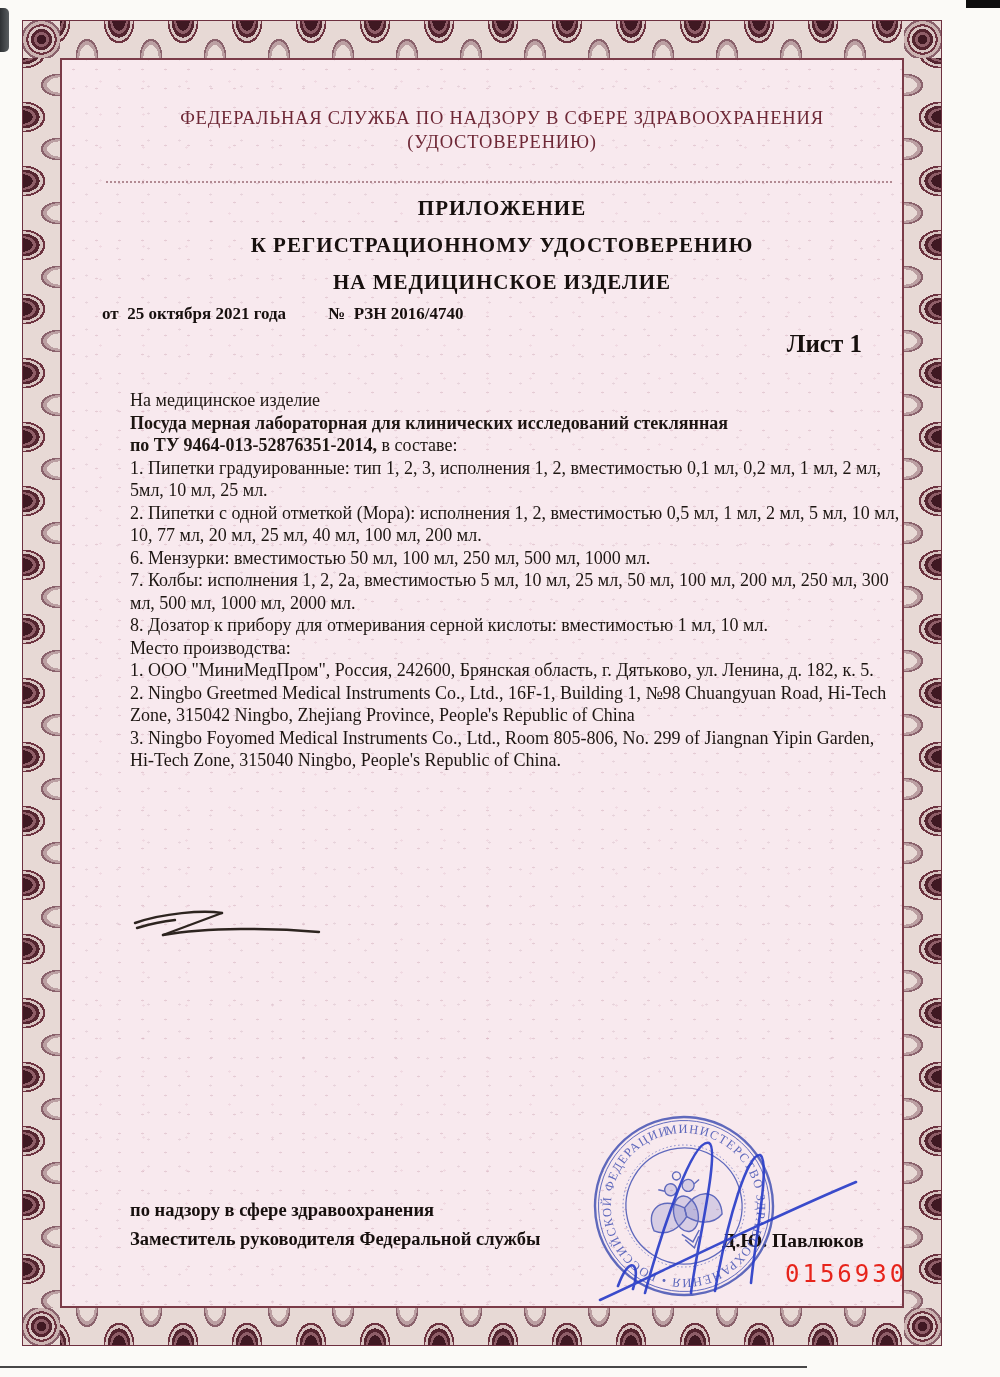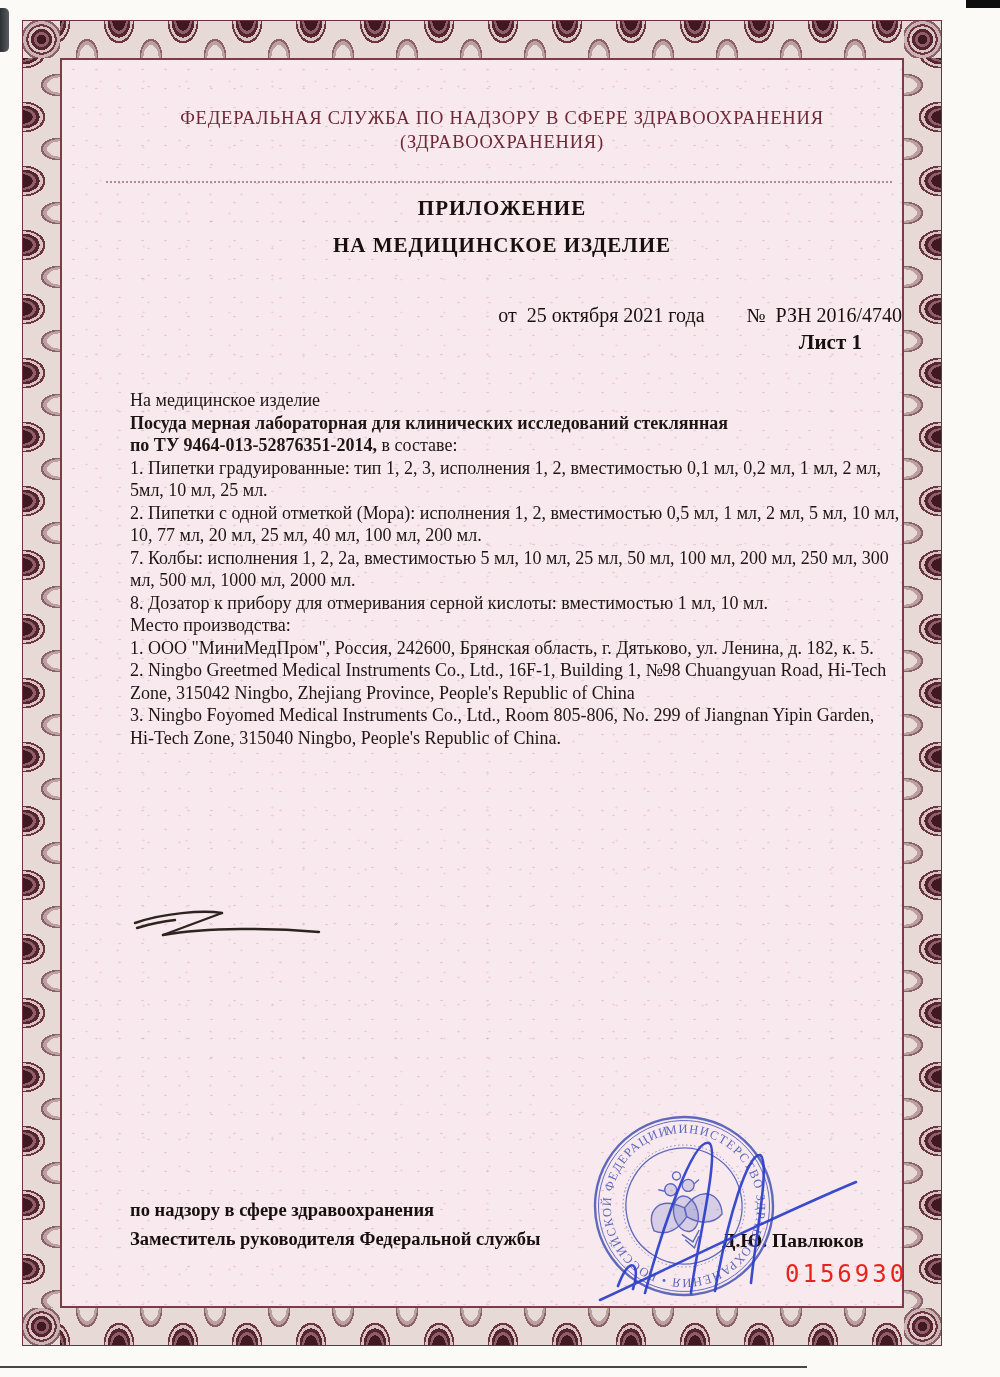--- a/index.html
+++ b/index.html
@@ -55,25 +55,25 @@
     background-size:23px 19px, 31px 27px, 43px 33px;
     background-position:0 0, 9px 13px, 17px 5px;
   }
 
   
   .agency{position:absolute;left:40px;right:0;top:46px;text-align:center;
     color:#6e2836;font-size:18.5px;line-height:24px;letter-spacing:.8px;}
   .sep{position:absolute;left:44px;top:121px;width:786px;border-top:2px dotted #8d5a64;opacity:.65;}
   .doc-title{position:absolute;left:40px;right:0;top:130px;text-align:center;
     color:#17100e;font-weight:bold;font-size:21px;line-height:37px;letter-spacing:1px;}
-  .date-line{position:absolute;left:40px;right:0;top:244px;text-align:right;
-    color:#17100e;font-weight:normal;font-size:20px;}
+  .date-line{position:absolute;left:40px;right:0;top:244px;text-align:left;
+    color:#17100e;font-weight:bold;font-size:17px;}
   .keepspace{white-space:pre;}
   .num-gap{display:inline-block;width:42px;}
-  .sheet{position:absolute;right:40px;top:270px;color:#17100e;font-weight:bold;font-size:21px;}
+  .sheet{position:absolute;right:40px;top:270px;color:#17100e;font-weight:bold;font-size:25px;}
   .body-text{position:absolute;left:68px;top:329px;width:772px;
     color:#1d1612;font-size:18px;line-height:22.5px;}
   .body-text p{margin:0;}
   .body-text .b{font-weight:bold;}
   .footer-left{position:absolute;left:68px;top:1136px;width:560px;
     color:#17100e;font-weight:bold;font-size:18.5px;line-height:28.5px;}
   .signer{position:absolute;left:660px;top:1170px;color:#17100e;font-weight:bold;font-size:19.5px;}
   .serial{position:absolute;left:723px;top:1200px;color:#e7241b;
     font-family:"DejaVu Sans Mono", monospace;font-size:24px;letter-spacing:3px;}
   .zmark{position:absolute;left:61px;top:843px;}
@@ -95,42 +95,44 @@
   <div class="band band-right"></div>
   <div class="corner tl"></div>
   <div class="corner tr"></div>
   <div class="corner bl"></div>
   <div class="corner br"></div>
 
   <div class="paper">
 
     <div class="agency">
       <div>ФЕДЕРАЛЬНАЯ СЛУЖБА ПО НАДЗОРУ В СФЕРЕ ЗДРАВООХРАНЕНИЯ</div>
-      <div>(ЗДРАВООХРАНЕНИЯ)</div>
+      <div>(УДОСТОВЕРЕНИЮ)</div>
     </div>
 
     <div class="sep"></div>
 
     <div class="doc-title">
       <div>ПРИЛОЖЕНИЕ</div>
+      <div>К РЕГИСТРАЦИОННОМУ УДОСТОВЕРЕНИЮ</div>
       <div>НА МЕДИЦИНСКОЕ ИЗДЕЛИЕ</div>
     </div>
 
     <div class="date-line">
       <span class="keepspace">от  25 октября 2021 года</span><span class="num-gap"></span><span>№</span>&nbsp;&nbsp;<span>РЗН 2016/4740</span>
     </div>
 
     <div class="sheet">Лист 1</div>
 
     <div class="body-text">
         <p><span>На медицинское изделие</span></p>
         <p><span class="b">Посуда мерная лабораторная для клинических исследований стеклянная</span></p>
         <p><span class="b">по ТУ 9464-013-52876351-2014,</span><span> в составе:</span></p>
         <p><span>1. Пипетки градуированные: тип 1, 2, 3, исполнения 1, 2, вместимостью 0,1 мл, 0,2 мл, 1 мл, 2 мл, 5мл, 10 мл, 25 мл.</span></p>
         <p><span>2. Пипетки с одной отметкой (Мора): исполнения 1, 2, вместимостью 0,5 мл, 1 мл, 2 мл, 5 мл, 10 мл, 10, 77 мл, 20 мл, 25 мл, 40 мл, 100 мл, 200 мл.</span></p>
+        <p><span>6. Мензурки: вместимостью 50 мл, 100 мл, 250 мл, 500 мл, 1000 мл.</span></p>
         <p><span>7. Колбы: исполнения 1, 2, 2а, вместимостью 5 мл, 10 мл, 25 мл, 50 мл, 100 мл, 200 мл, 250 мл, 300 мл, 500 мл, 1000 мл, 2000 мл.</span></p>
         <p><span>8. Дозатор к прибору для отмеривания серной кислоты: вместимостью 1 мл, 10 мл.</span></p>
         <p><span>Место производства:</span></p>
         <p><span>1. ООО "МиниМедПром", Россия, 242600, Брянская область, г. Дятьково, ул. Ленина, д. 182, к. 5.</span></p>
         <p><span>2. Ningbo Greetmed Medical Instruments Co., Ltd., 16F-1, Building 1, №98 Chuangyuan Road, Hi-Tech Zone, 315042 Ningbo, Zhejiang Province, People's Republic of China</span></p>
         <p><span>3. Ningbo Foyomed Medical Instruments Co., Ltd., Room 805-806, No. 299 of Jiangnan Yipin Garden, Hi-Tech Zone, 315040 Ningbo, People's Republic of China.</span></p>
       </div>
 
     <svg class="zmark" width="210" height="50" viewBox="0 0 210 50">
       <g fill="none" stroke="#2d241f" stroke-width="2.4" stroke-linecap="round">

